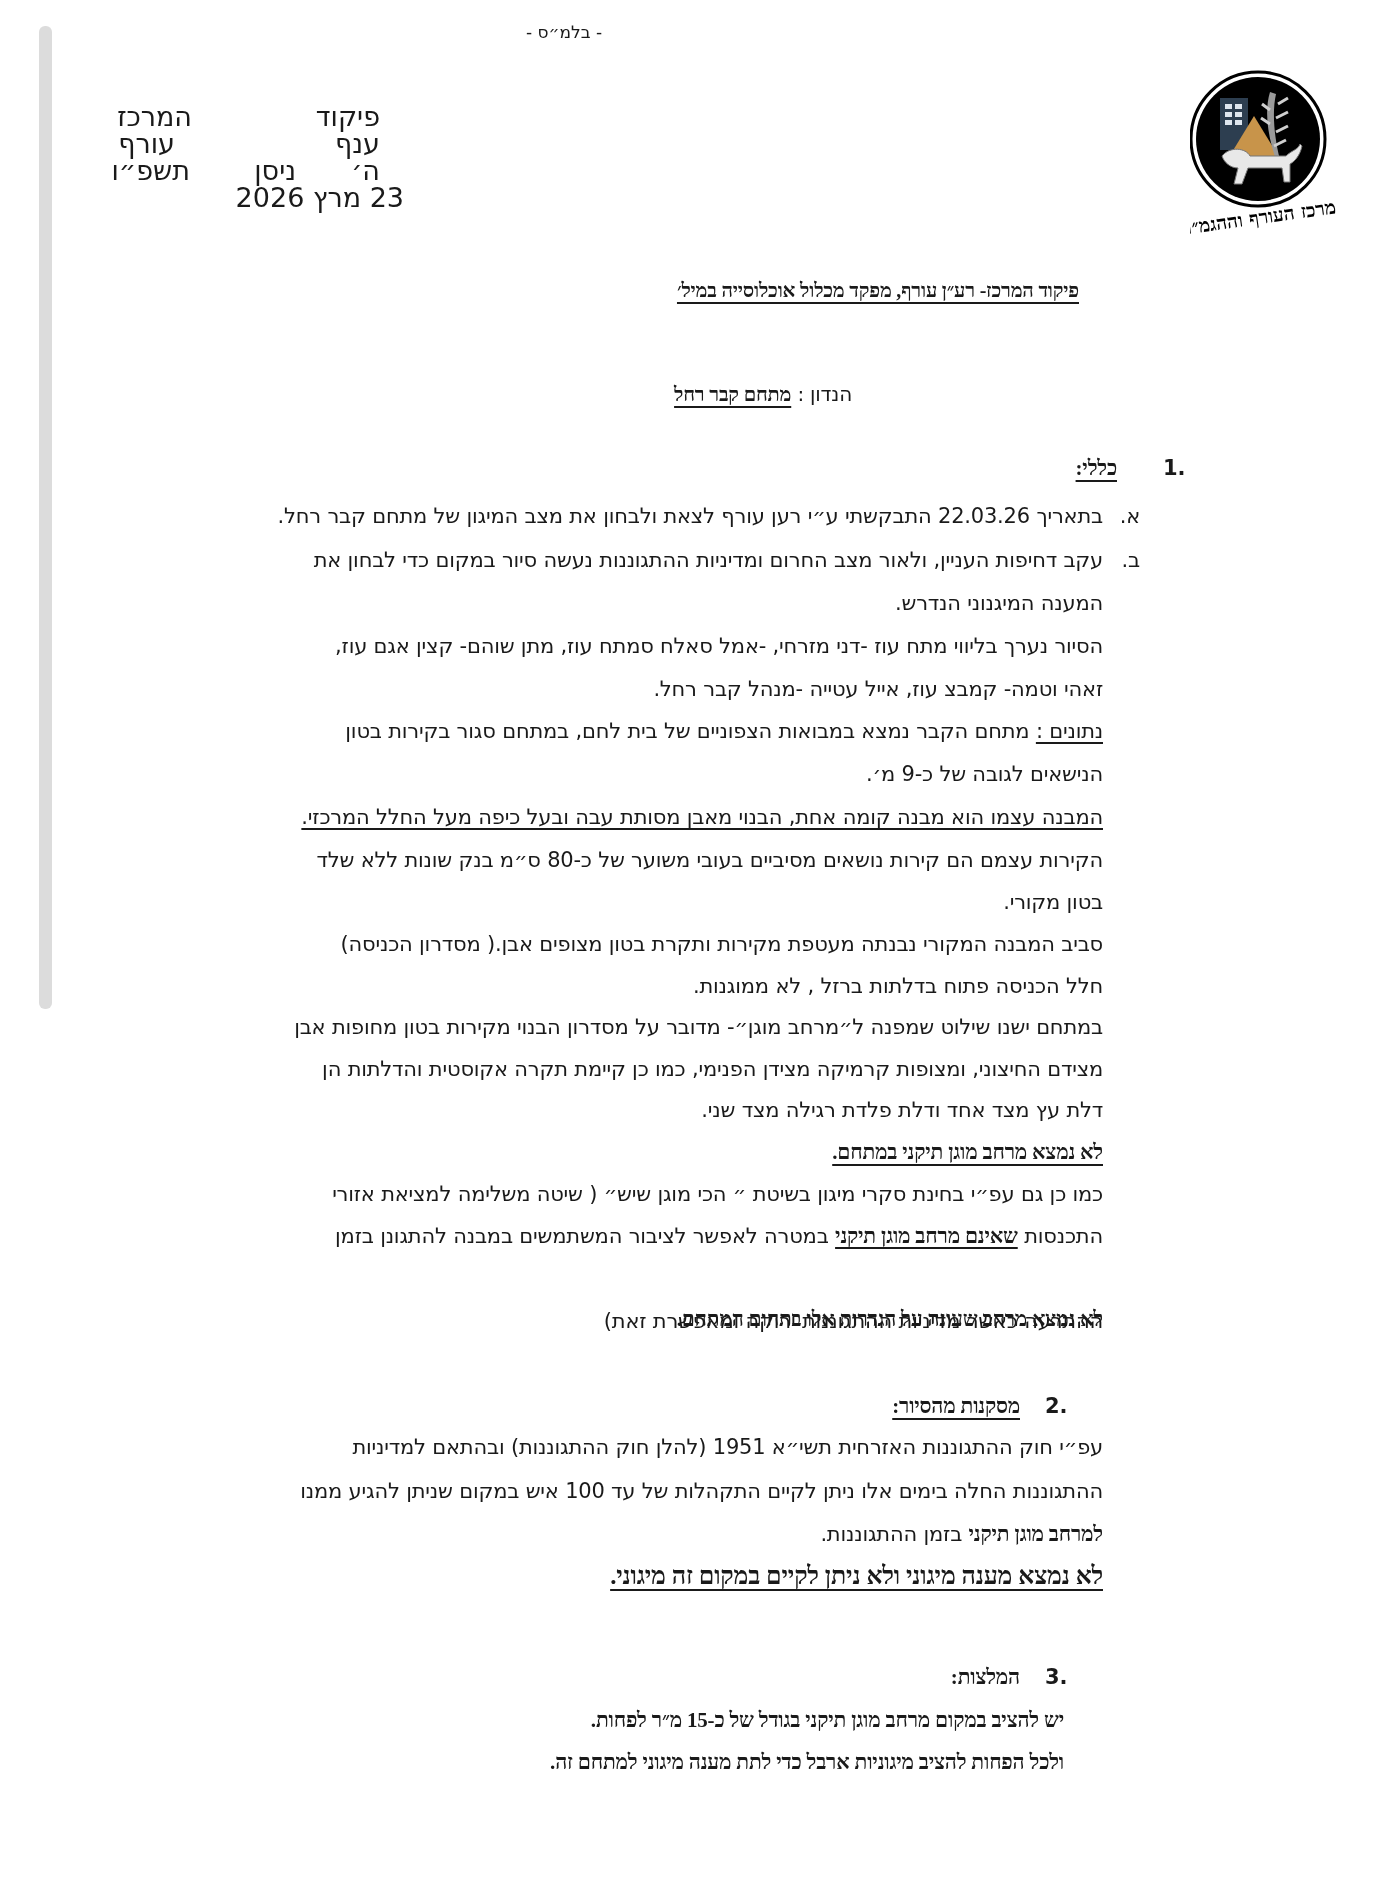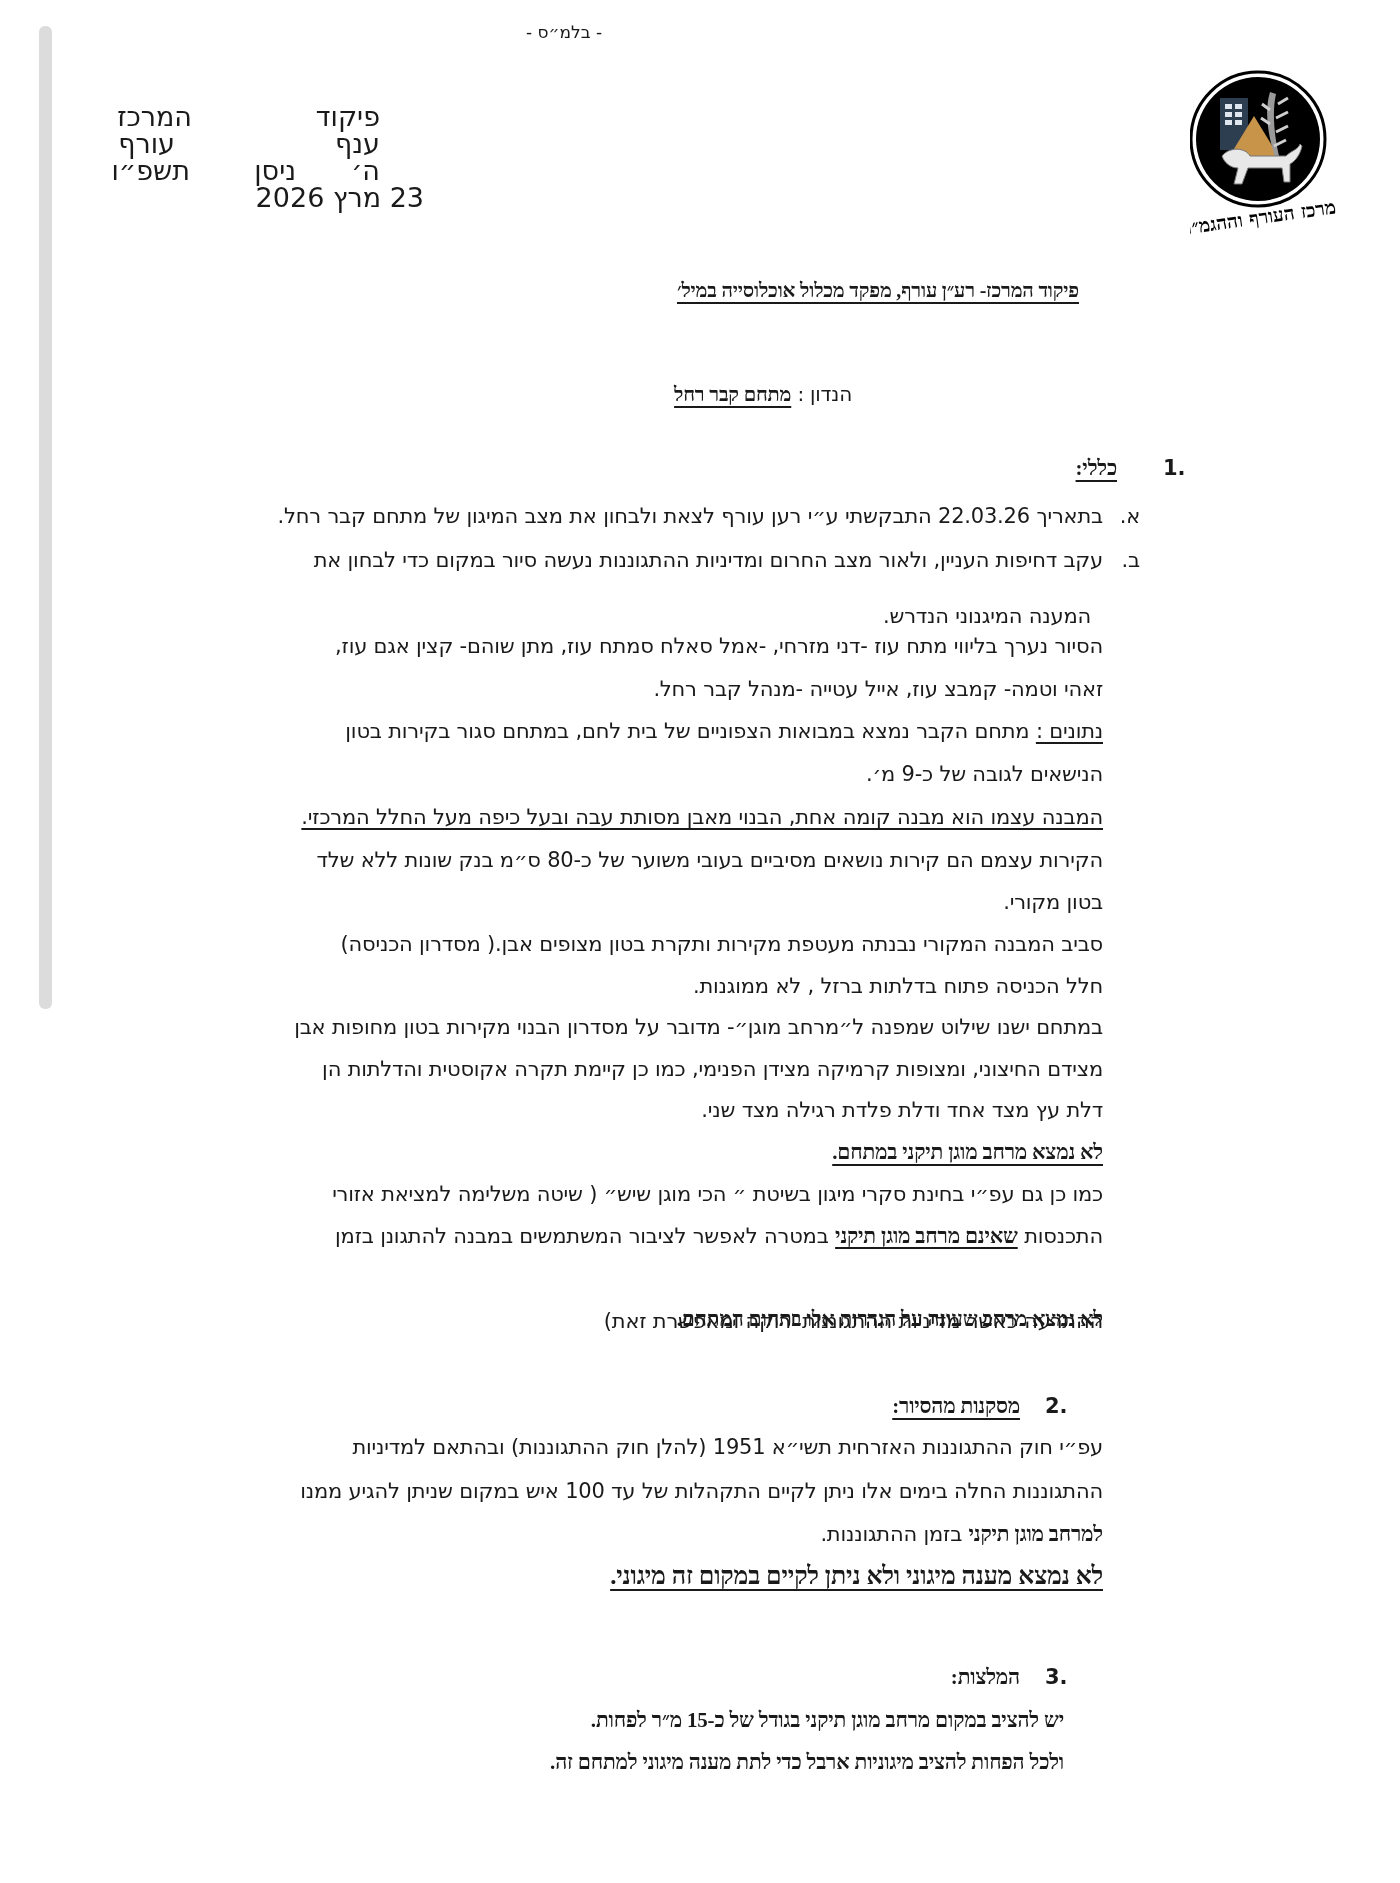--- a/index.html
+++ b/index.html
@@ -26,21 +26,21 @@
 <div class="classification">- בלמ״ס -</div>
 
 <div>
   <div class="hdr" style="right:1020px; top:103px;">פיקוד</div>
   <div class="hdr" style="right:1208px; top:103px;">המרכז</div>
   <div class="hdr" style="right:1020px; top:130px;">ענף</div>
   <div class="hdr" style="right:1225px; top:130px;">עורף</div>
   <div class="hdr" style="right:1020px; top:157px;">ה׳</div>
   <div class="hdr" style="right:1104px; top:157px;">ניסן</div>
   <div class="hdr" style="right:1210px; top:157px;">תשפ״ו</div>
-  <div class="hdr" style="right:976px; top:184px;text-align:center;">23 מרץ 2026</div>
+  <div class="hdr" style="right:996px; top:184px;text-align:center;">23 מרץ 2026</div>
 </div>
 
 <div class="logo">
   <svg width="148" height="170" viewBox="0 0 148 170">
     <circle cx="68" cy="75" r="67" fill="#ffffff" stroke="#000" stroke-width="3"></circle>
     <circle cx="68" cy="75" r="62" fill="#000"></circle>
     <rect x="30" y="34" width="28" height="52" fill="#2d3e50"></rect>
     <g fill="#dfe6ee">
       <rect x="35" y="40" width="7" height="5"></rect>
         <rect x="45" y="40" width="7" height="5"></rect>
@@ -65,21 +65,21 @@
 </div>
 
 <div class="num" style="left:1163px; top:456px;">1.</div>
 <div class="ln r b uu" style="right:283px; top:454px;">כללי:</div>
 
 <div class="ln r" style="right:260px; top:502px;">א.</div>
 <div class="ln r" style="right:297px; top:502px;">בתאריך 22.03.26 התבקשתי ע״י רען עורף לצאת ולבחון את מצב המיגון של מתחם קבר רחל.</div>
 
 <div class="ln r" style="right:260px; top:546px;">ב.</div>
 <div class="ln r" style="right:297px; top:546px;">עקב דחיפות העניין, ולאור מצב החרום ומדיניות ההתגוננות נעשה סיור במקום כדי לבחון את</div>
-<div class="ln r" style="right:309px; top:589px;margin-top:13px;">המענה המיגנוני הנדרש.</div>
+<div class="ln r" style="right:297px; top:589px;">המענה המיגנוני הנדרש.</div>
 
 <div class="ln r" style="right:297px; top:632px;">הסיור נערך בליווי  מתח עוז -דני מזרחי, -אמל סאלח סמתח עוז, מתן שוהם- קצין אגם עוז,</div>
 <div class="ln r" style="right:297px; top:675px;">זאהי וטמה- קמבצ עוז, אייל עטייה -מנהל קבר רחל.</div>
 
 <div class="ln r" style="right:297px; top:717px;">
   <span class="u">נתונים :</span><span> מתחם הקבר נמצא במבואות הצפוניים של בית לחם, במתחם סגור בקירות בטון</span>
 </div>
 <div class="ln r" style="right:297px; top:760px;">הנישאים  לגובה של כ-9 מ׳.</div>
 
 <div class="ln r u" style="right:297px; top:803px;">המבנה עצמו הוא מבנה קומה אחת, הבנוי מאבן מסותת עבה ובעל כיפה מעל החלל המרכזי.</div>

